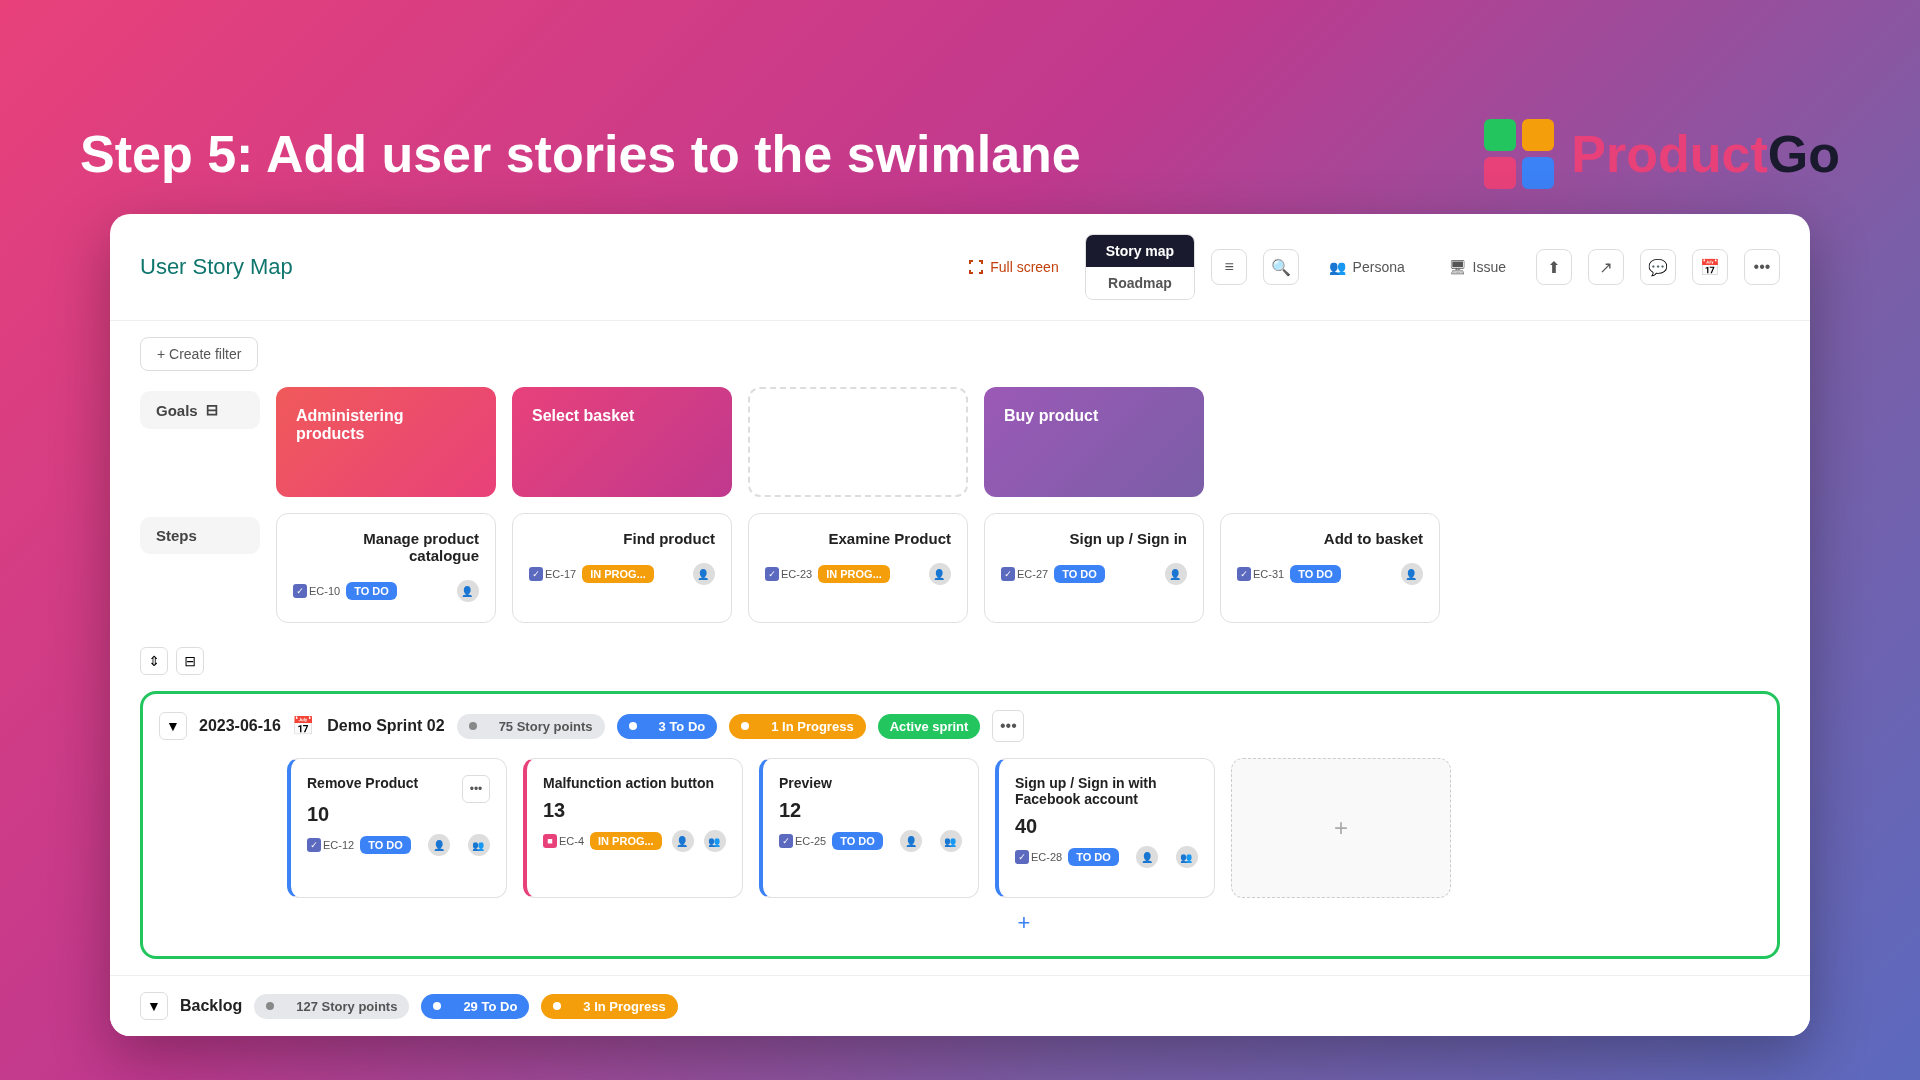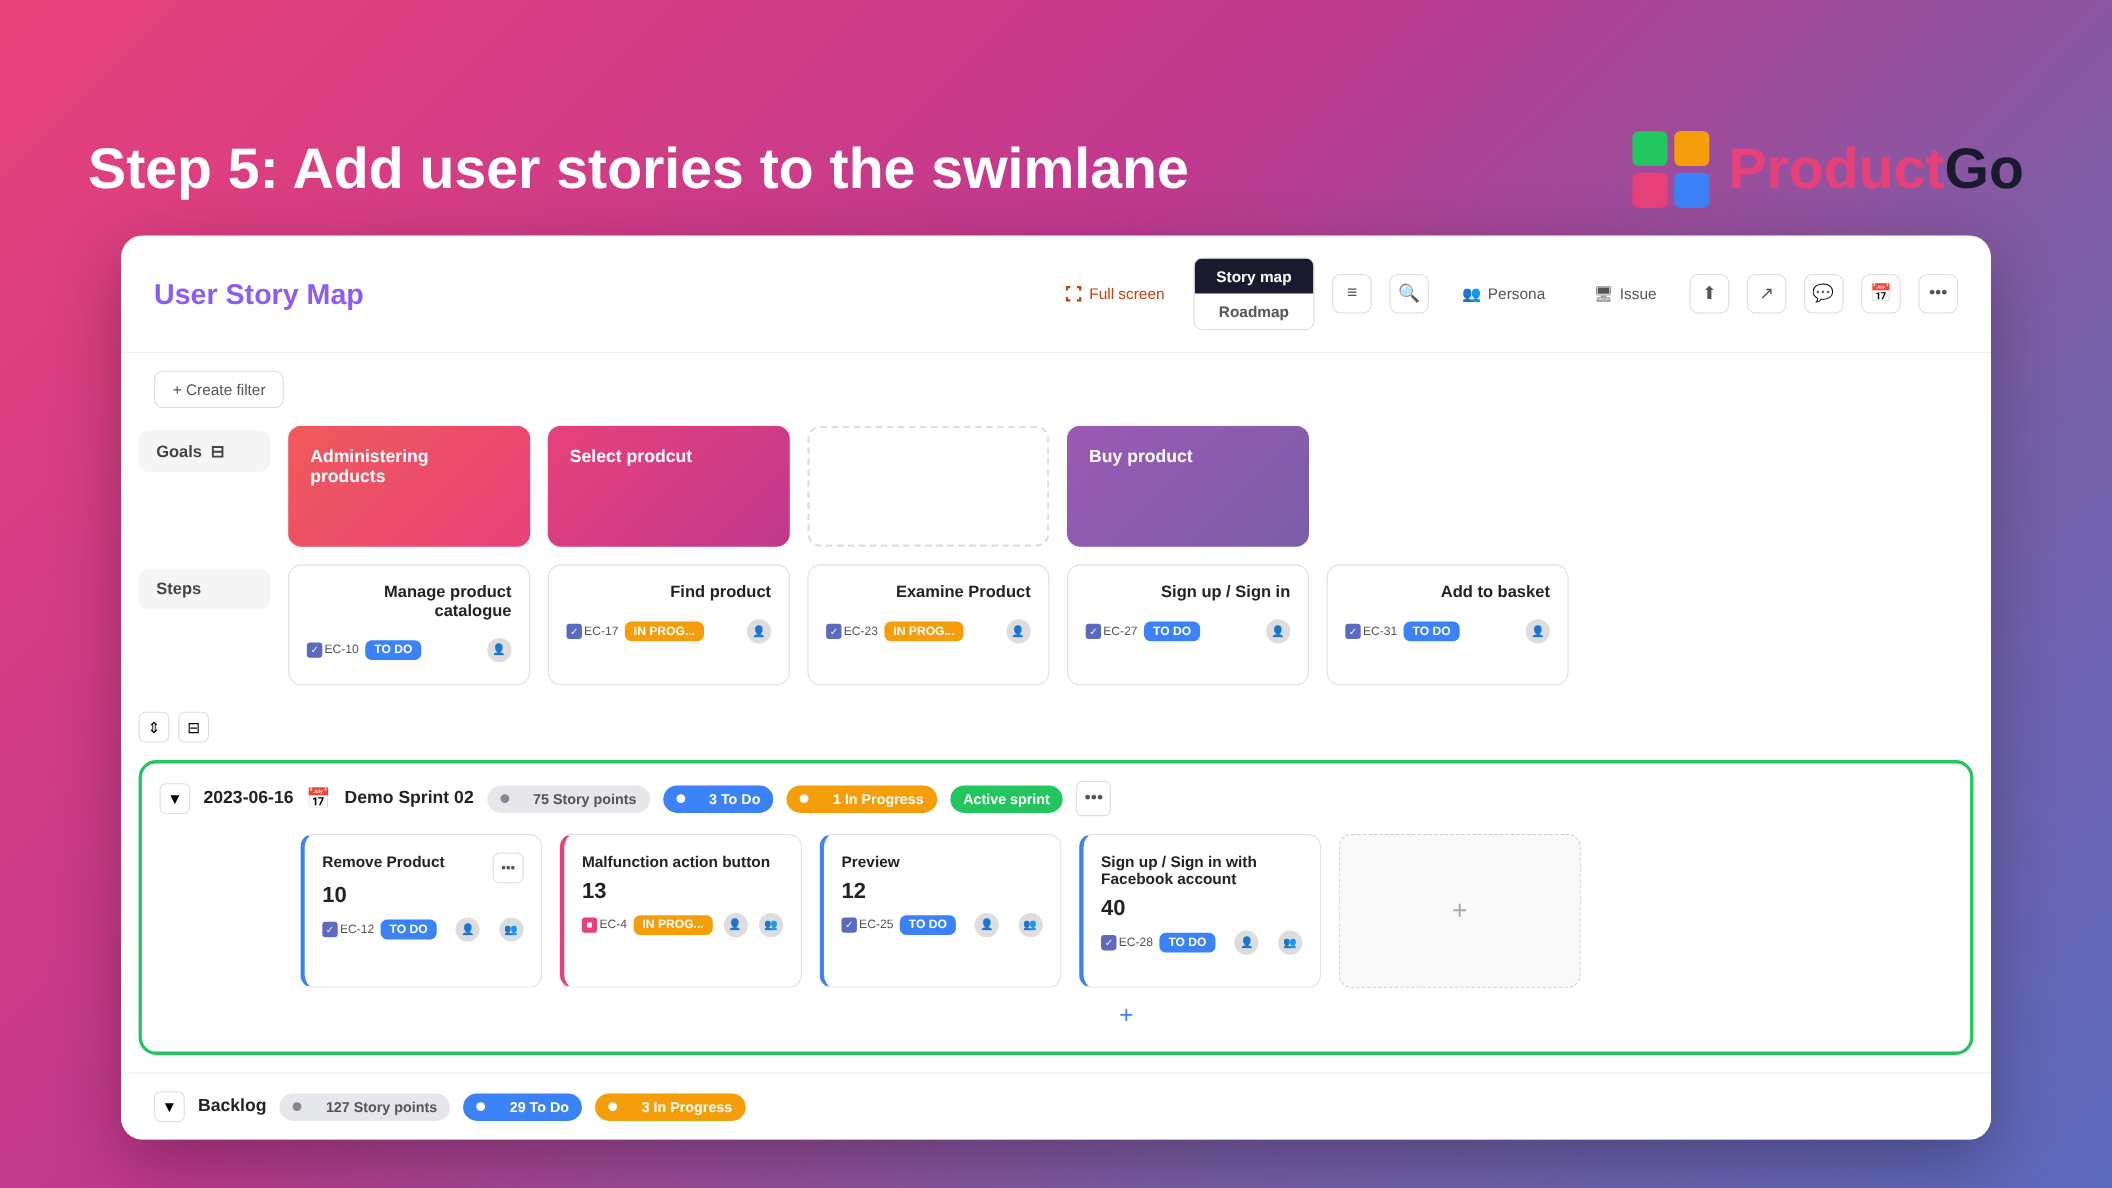--- a/index.html
+++ b/index.html
@@ -54,23 +54,23 @@
       box-shadow: 0 20px 60px rgba(0,0,0,0.3);
     }
     .toolbar {
       display: flex;
       align-items: center;
       padding: 20px 30px;
       border-bottom: 1px solid #eee;
       gap: 16px;
     }
     .app-title {
-      font-size: 26px;
-      font-weight: 700;
-      color: #8b5cf6;
+      font-size: 22px;
+      font-weight: 400;
+      color: #0f766e;
       margin-right: auto;
     }
     .toolbar-btn {
       display: flex;
       align-items: center;
       gap: 6px;
       padding: 8px 14px;
       border-radius: 8px;
       border: none;
       cursor: pointer;
@@ -121,21 +121,21 @@
       border-radius: 8px;
       border: 1px solid #ddd;
       background: white;
       cursor: pointer;
       font-size: 14px;
       color: #555;
       margin: 16px 30px;
       width: fit-content;
     }
     .board-area {
-      padding: 0 16px;
+      padding: 0 30px;
       overflow-x: auto;
     }
     .goals-row {
       display: flex;
       align-items: flex-start;
       gap: 16px;
       margin-bottom: 16px;
     }
     .row-label {
       min-width: 120px;
@@ -437,21 +437,21 @@
 
       <div class="goals-row">
         <div class="row-label">
           <span>Goals</span>
           <span style="cursor:pointer;">⊟</span>
         </div>
         <div class="goal-card red">
           <span>Administering products</span>
         </div>
         <div class="goal-card pink">
-          <span>Select prodcut</span>
+          <span>Select basket</span>
         </div>
         <div class="goal-card empty"></div>
         <div class="goal-card purple">
           <span>Buy product</span>
         </div>
       </div>
 
       <div class="steps-row">
         <div class="row-label">
           <span>Steps</span>

